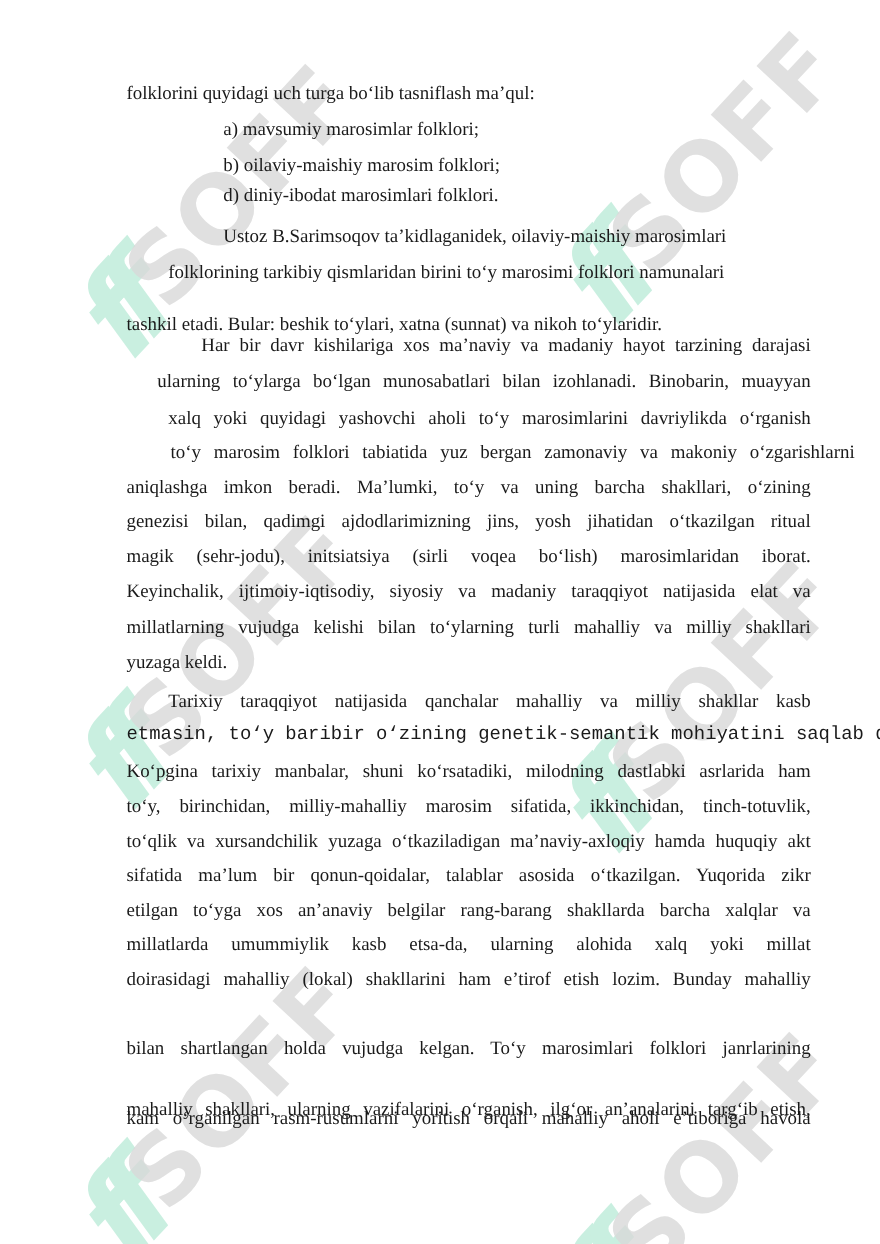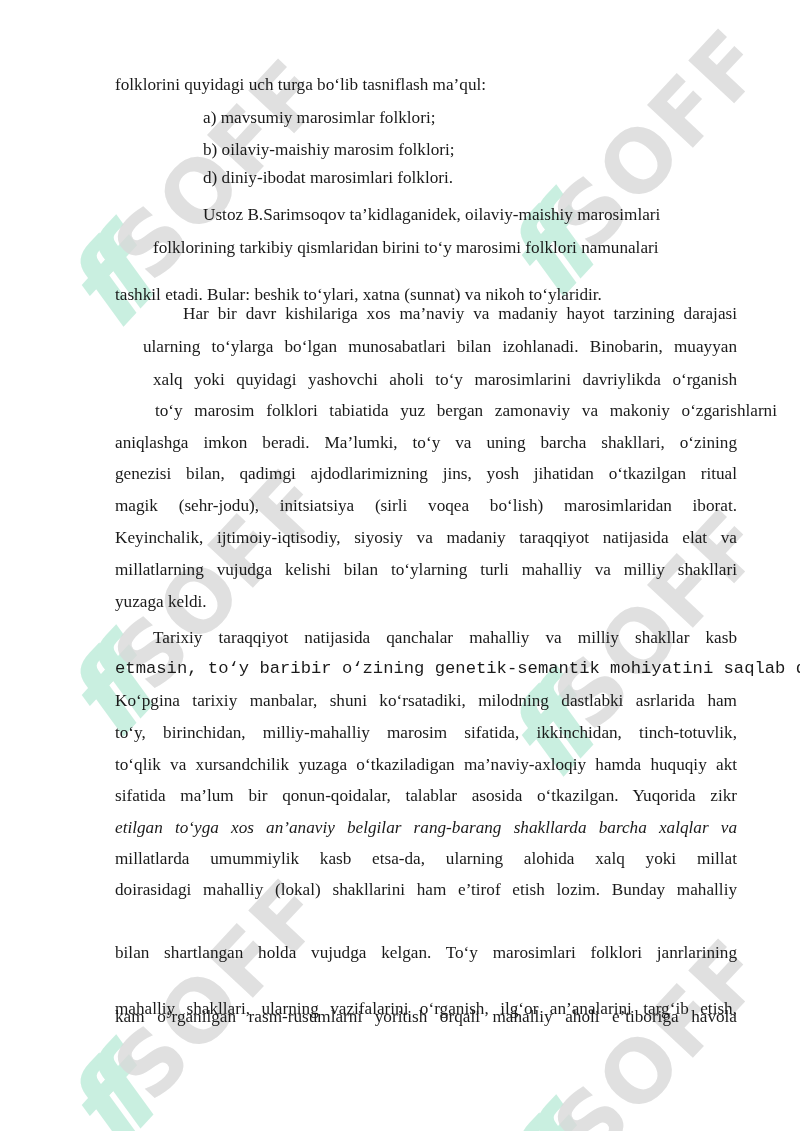--- a/index.html
+++ b/index.html
@@ -120,19 +120,19 @@
   <div class="line" style="top:494px;">magik (sehr-jodu), initsiatsiya (sirli voqea bo‘lish) marosimlaridan iborat.</div>
   <div class="line" style="top:526px;">Keyinchalik, ijtimoiy-iqtisodiy, siyosiy va madaniy taraqqiyot natijasida elat va</div>
   <div class="line" style="top:558px;">millatlarning vujudga kelishi bilan to‘ylarning turli mahalliy va milliy shakllari</div>
   <div class="line nojust" style="top:590px;">yuzaga keldi.</div>
   <div class="line" style="top:626px; left:153px; width:584px;">Tarixiy taraqqiyot natijasida qanchalar mahalliy va milliy shakllar kasb</div>
   <div class="line" style="top:657px;font-family:Liberation Mono, monospace;">etmasin, to‘y baribir o‘zining genetik-semantik mohiyatini saqlab qoladi.</div>
   <div class="line" style="top:689px;">Ko‘pgina tarixiy manbalar, shuni ko‘rsatadiki, milodning dastlabki asrlarida ham</div>
   <div class="line" style="top:721px;">to‘y, birinchidan, milliy-mahalliy marosim sifatida, ikkinchidan, tinch-totuvlik,</div>
   <div class="line" style="top:753px;">to‘qlik va xursandchilik yuzaga o‘tkaziladigan ma’naviy-axloqiy hamda huquqiy akt</div>
   <div class="line" style="top:784px;">sifatida ma’lum bir qonun-qoidalar, talablar asosida o‘tkazilgan. Yuqorida zikr</div>
-  <div class="line" style="top:816px;font-style:italic;">etilgan to‘yga xos an’anaviy belgilar rang-barang shakllarda barcha xalqlar va</div>
+  <div class="line" style="top:816px;">etilgan to‘yga xos an’anaviy belgilar rang-barang shakllarda barcha xalqlar va</div>
   <div class="line" style="top:847px;">millatlarda umummiylik kasb etsa-da, ularning alohida xalq yoki millat</div>
   <div class="line" style="top:878px;">doirasidagi mahalliy (lokal) shakllarini ham e’tirof etish lozim. Bunday mahalliy</div>
   <div class="line" style="top:941px;">bilan shartlangan holda vujudga kelgan. To‘y marosimlari folklori janrlarining</div>
   <div class="line" style="top:973px;margin-top:24px;">mahalliy shakllari, ularning vazifalarini o‘rganish, ilg‘or an’analarini targ‘ib etish,</div>
   <div class="line" style="top:1005px;">kam o‘rganilgan rasm-rusumlarni yoritish orqali mahalliy aholi e’tiboriga havola</div>
 </div>
 
 </body></html>

